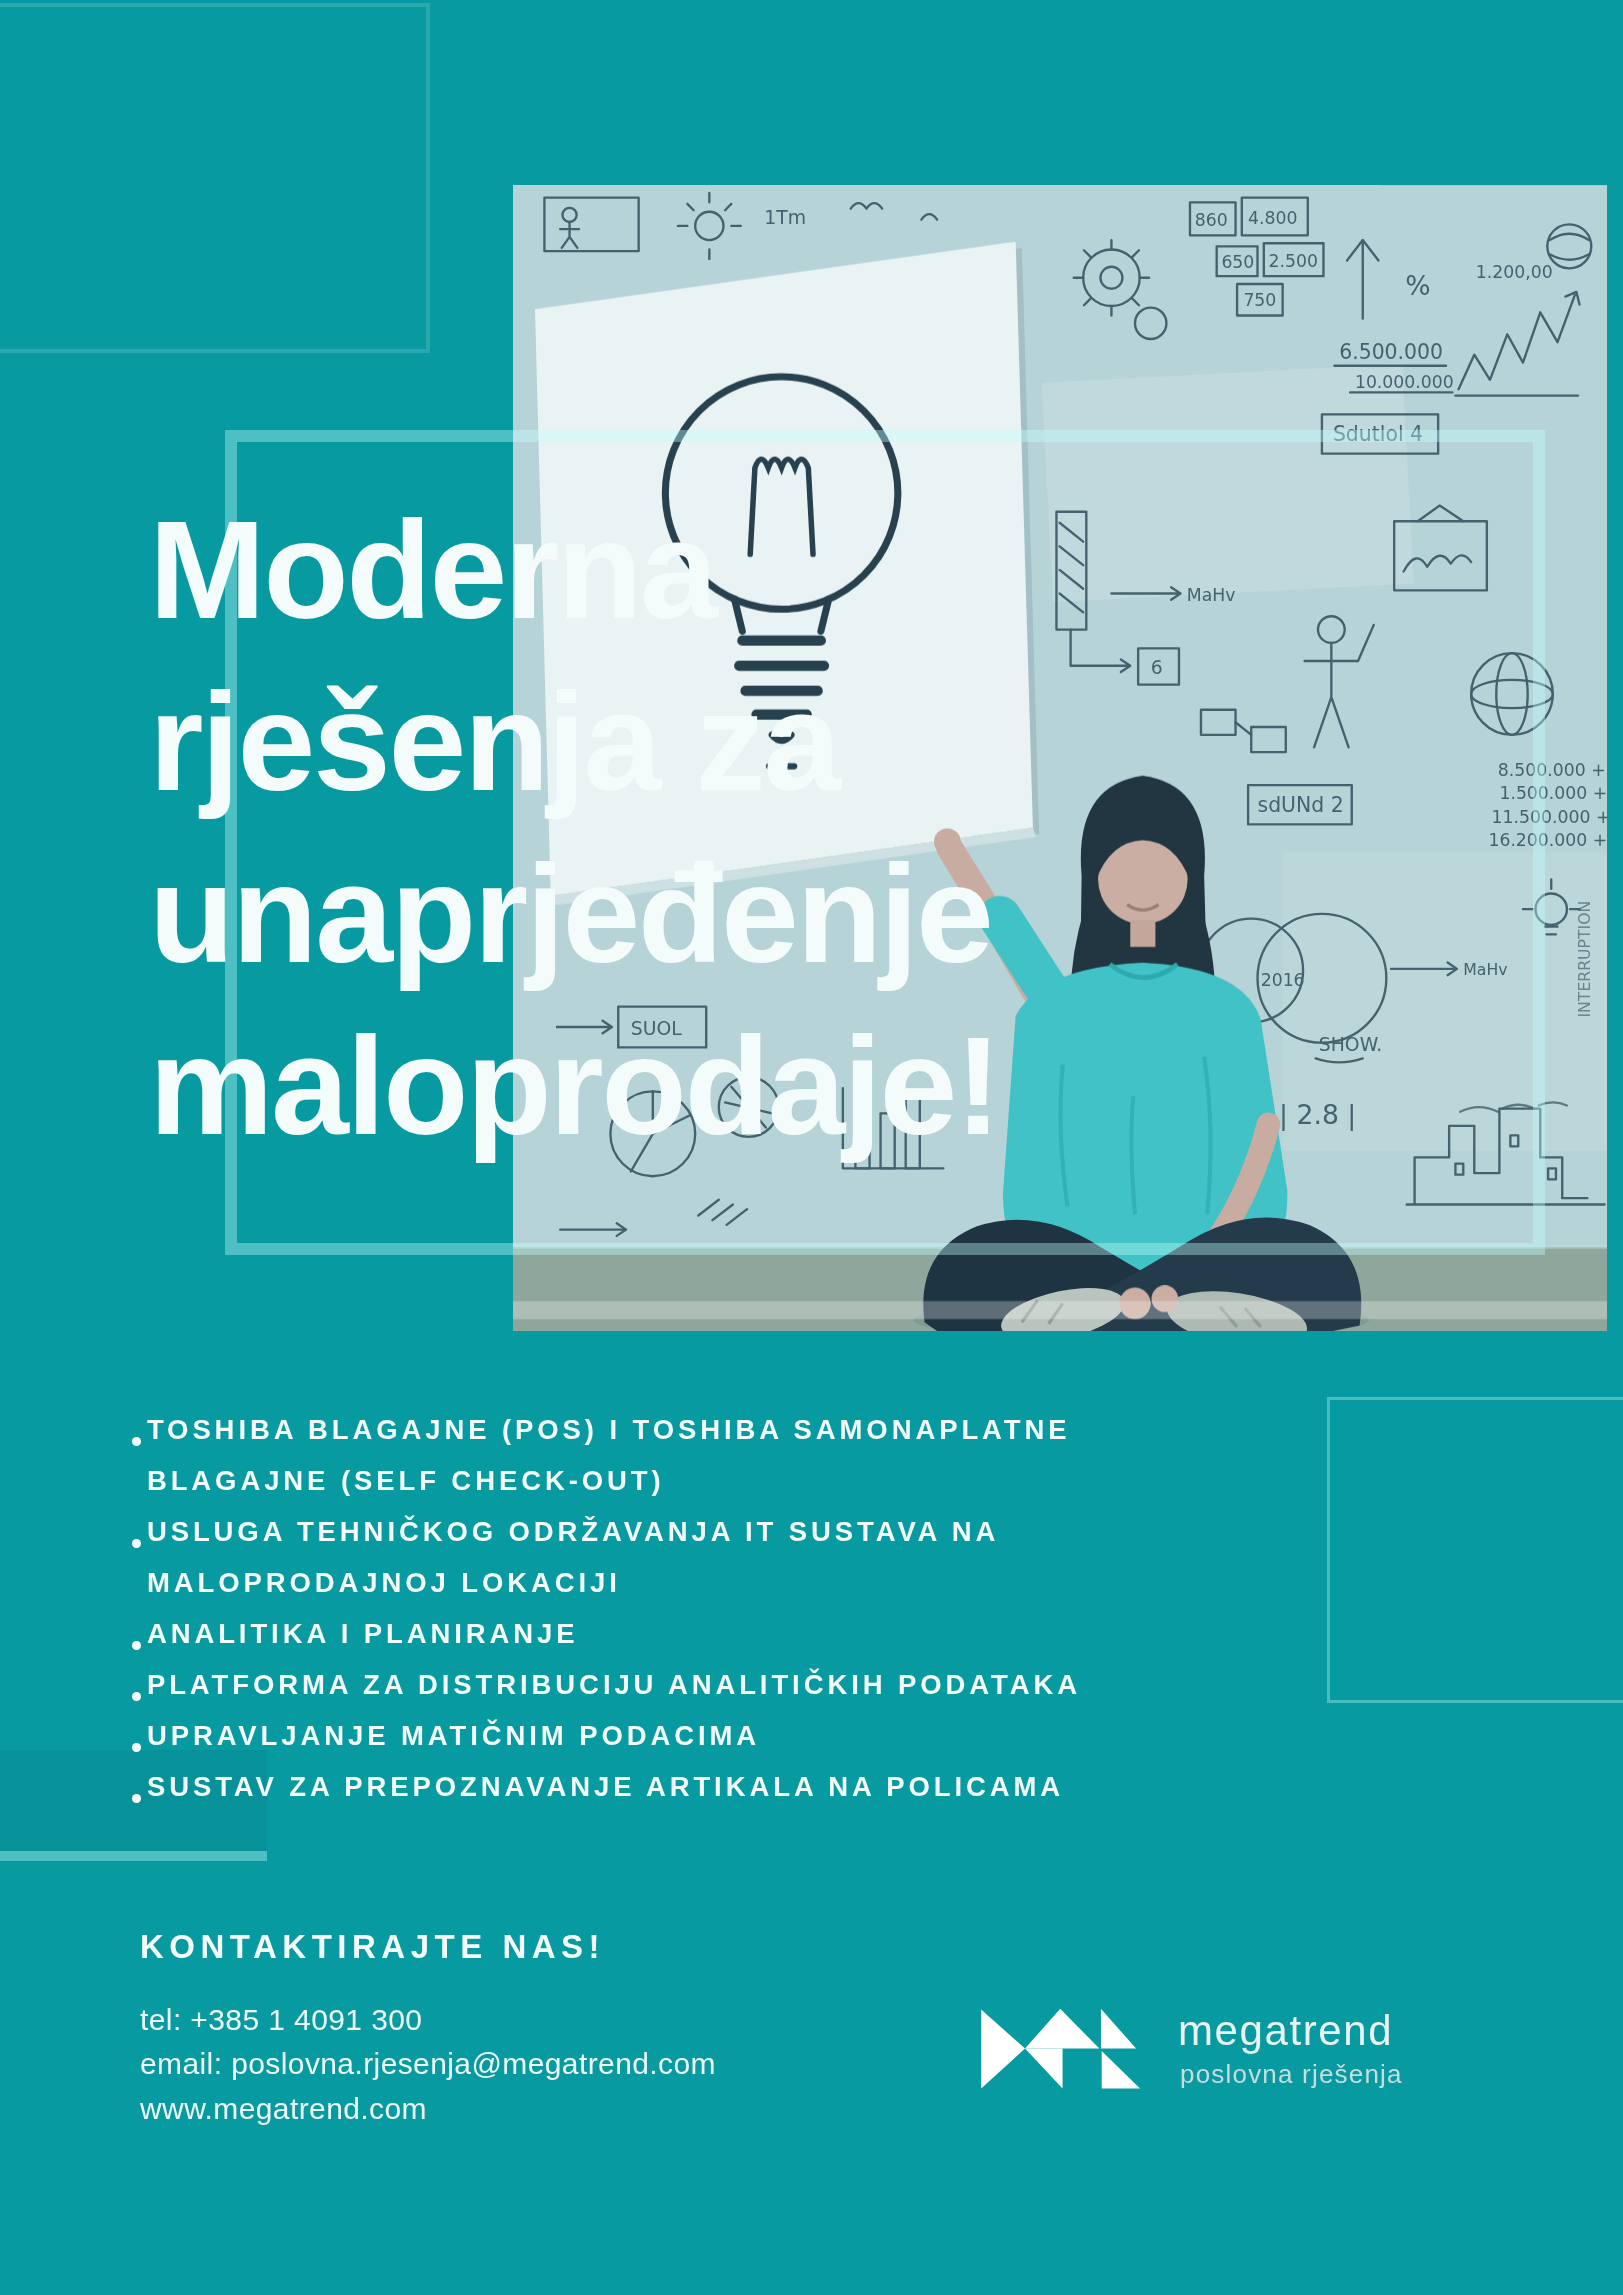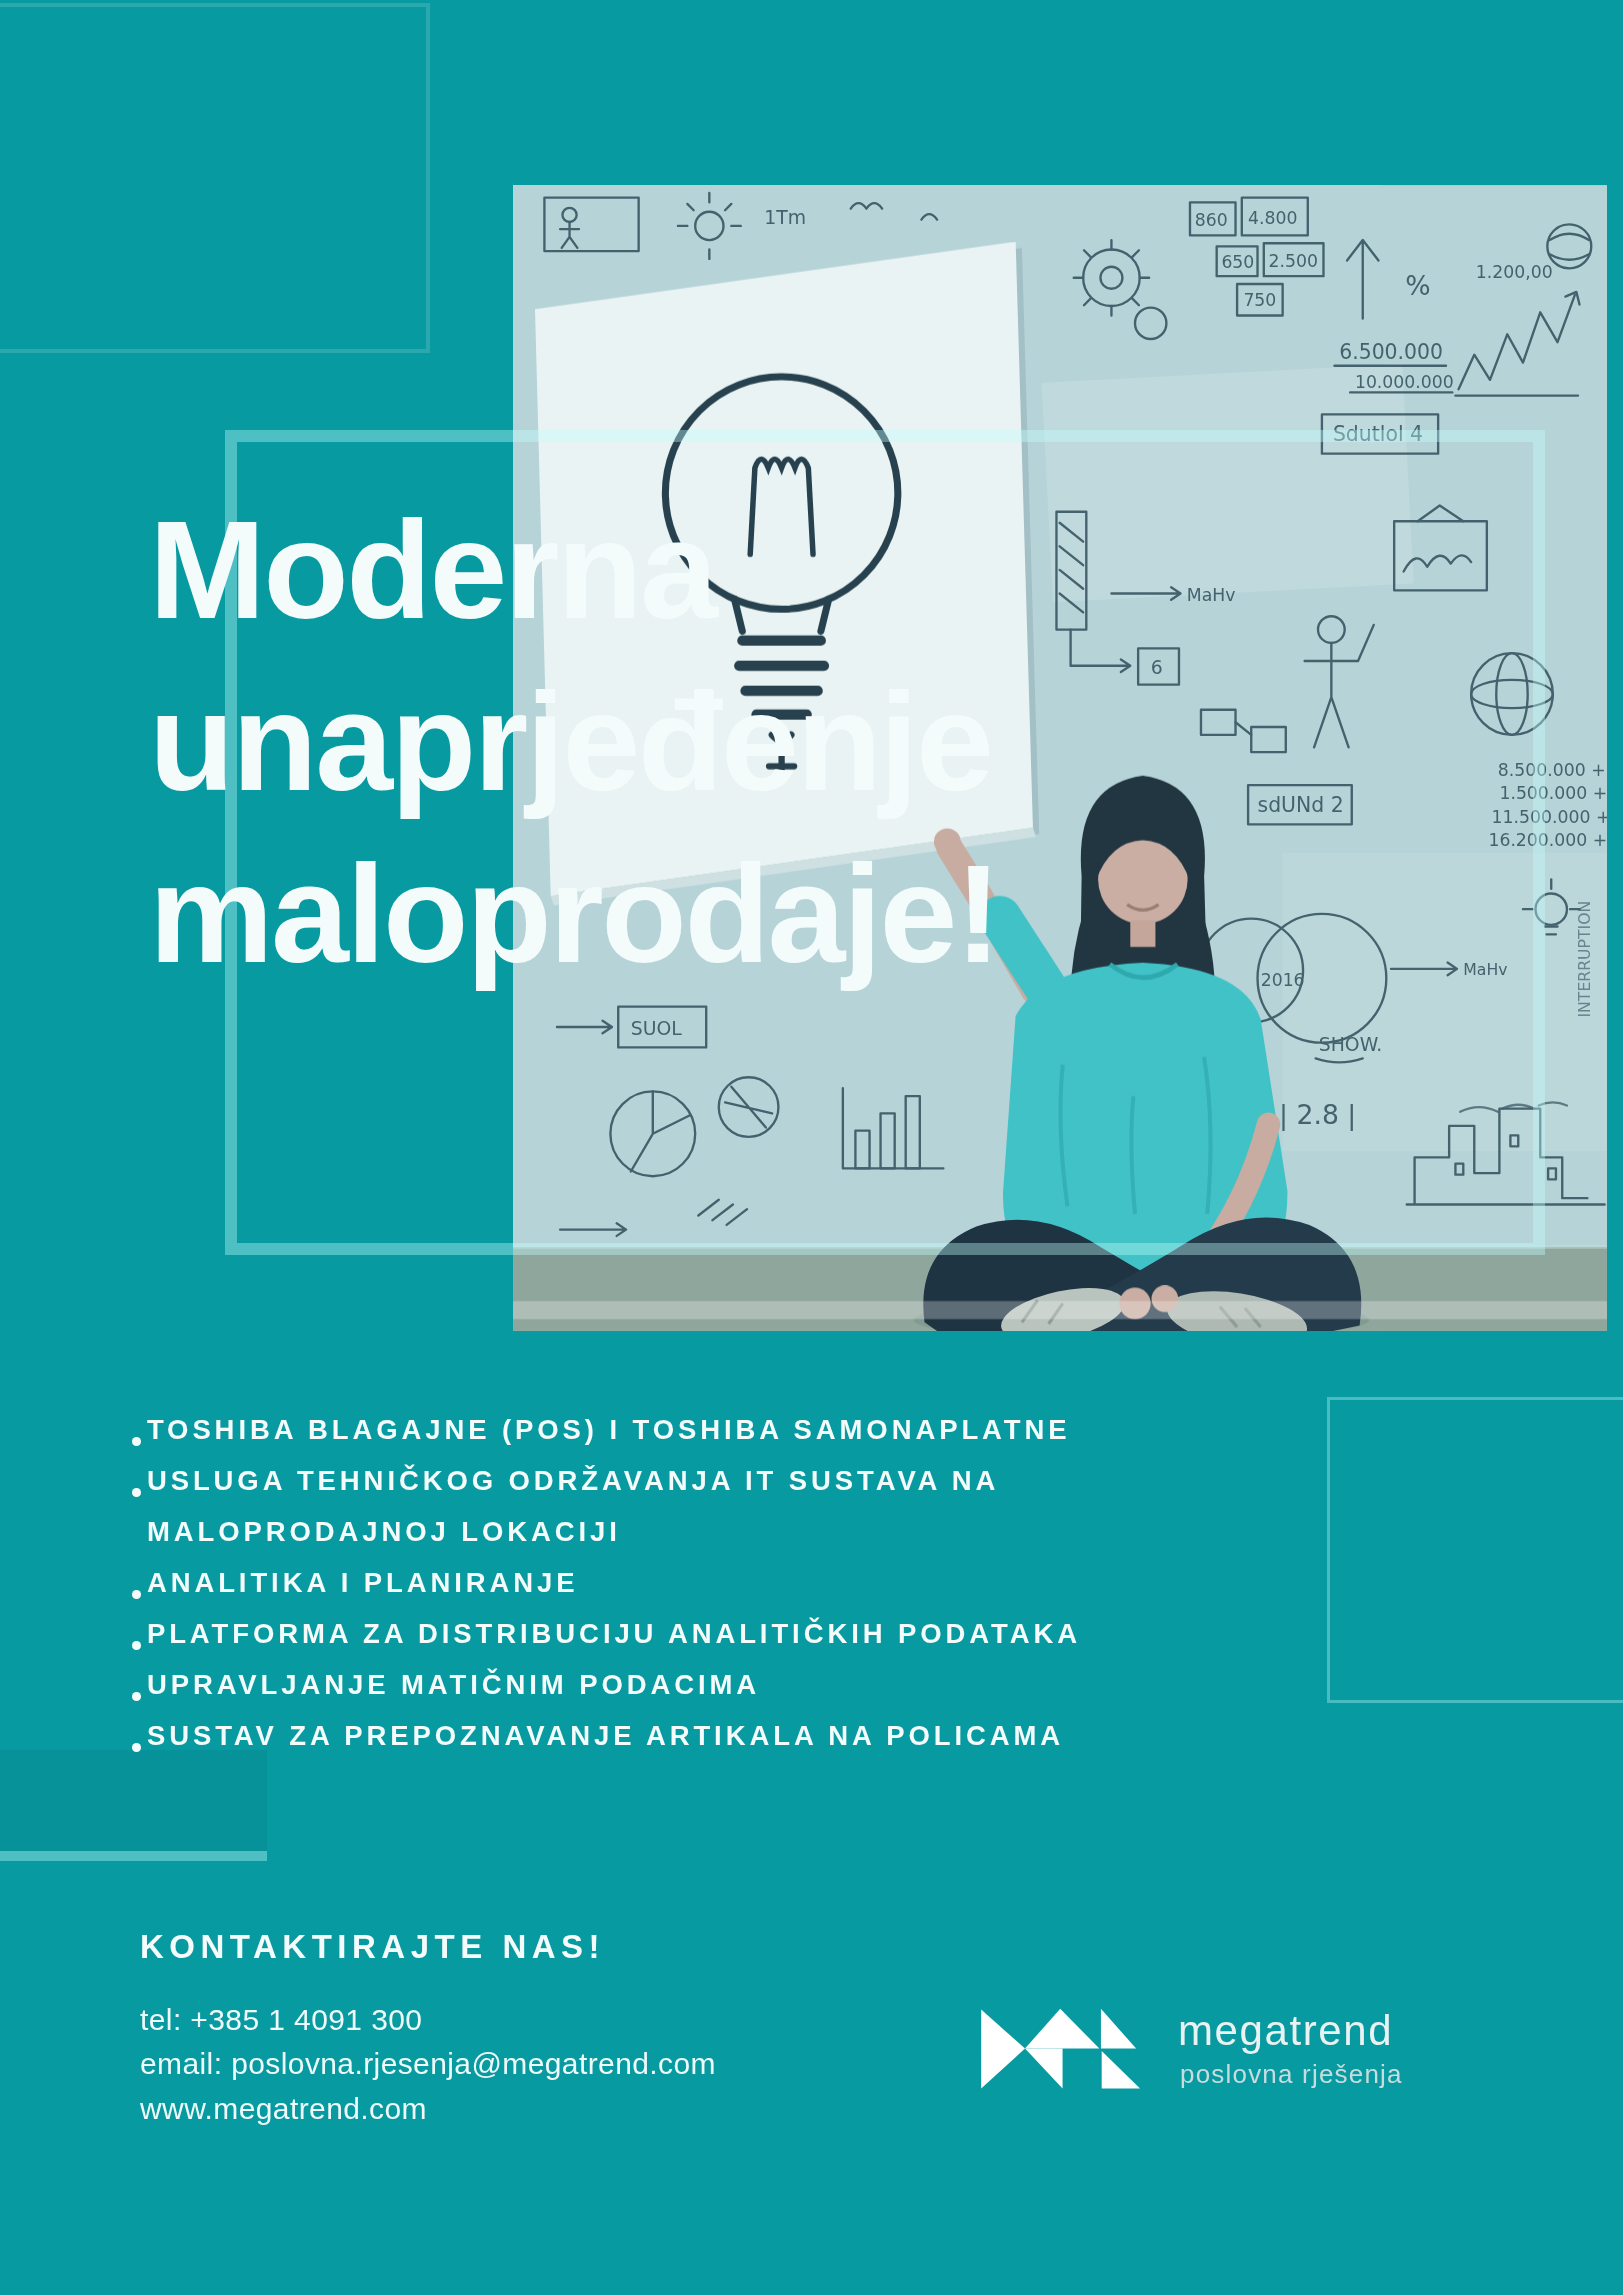--- a/index.html
+++ b/index.html
@@ -226,28 +226,33 @@
     </svg>
   </div>
 
   <div class="frame"></div>
   <div class="rect-right"></div>
   <div class="rect-bottomleft-fill"></div>
   <div class="band-bottomleft"></div>
 
   <div class="headline">
     <div>Moderna</div>
+    <div>rješenja za</div>
     <div>unaprjeđenje</div>
     <div>maloprodaje!</div>
   </div>
 
   <div class="services">
     <div class="row">
       <span class="dot"></span>
       <span class="txt">TOSHIBA BLAGAJNE (POS) I TOSHIBA SAMONAPLATNE</span>
+    </div>
+    <div class="row cont">
+      <span class="dot"></span>
+      <span class="txt">BLAGAJNE (SELF CHECK-OUT)</span>
     </div>
     <div class="row">
       <span class="dot"></span>
       <span class="txt">USLUGA TEHNIČKOG ODRŽAVANJA IT SUSTAVA NA</span>
     </div>
     <div class="row cont">
       <span class="dot"></span>
       <span class="txt">MALOPRODAJNOJ LOKACIJI</span>
     </div>
     <div class="row">

